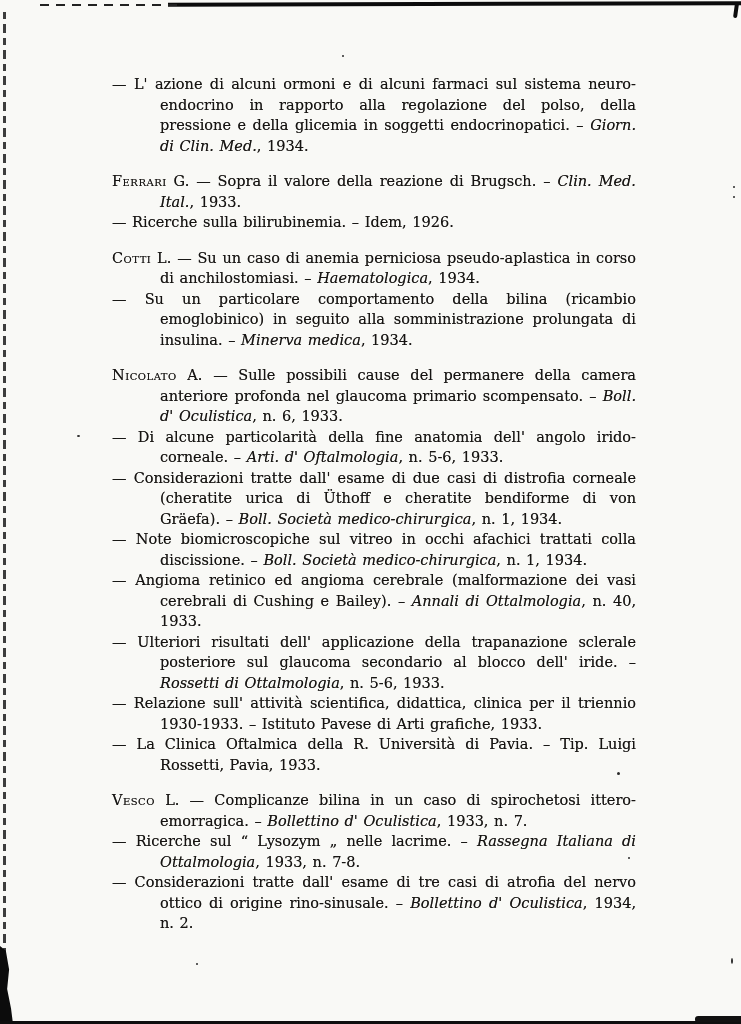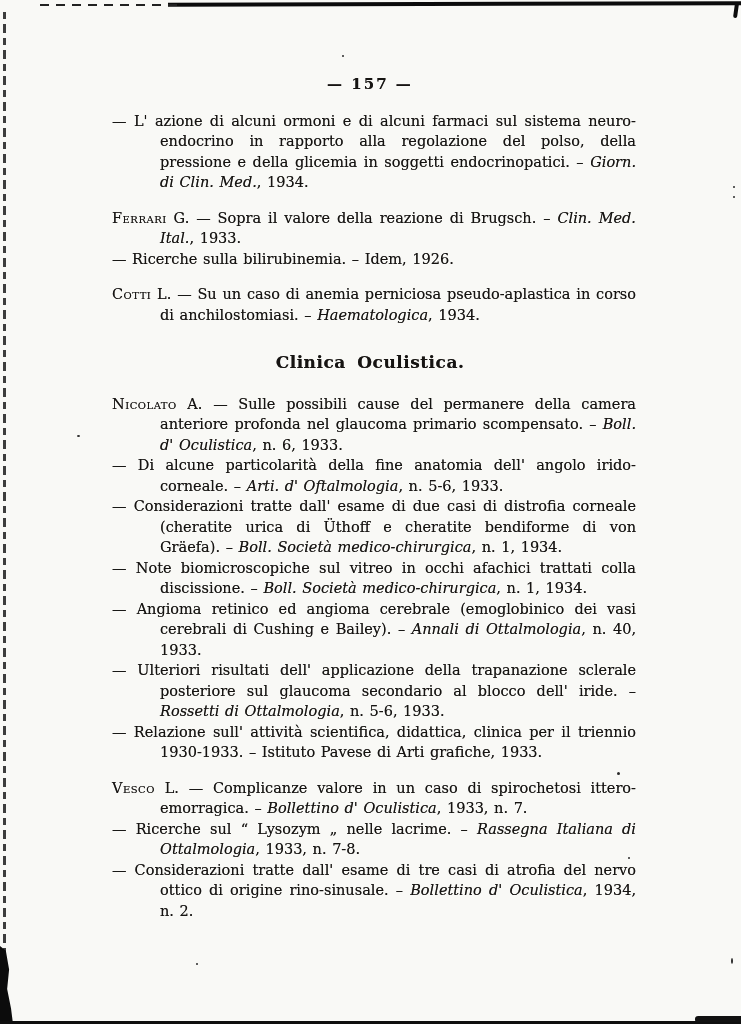--- a/index.html
+++ b/index.html
@@ -93,47 +93,47 @@
   <div class="speck s2"></div>
   <div class="speck s3"></div>
   <div class="speck s4"></div>
   <div class="speck s5"></div>
   <div class="speck s6"></div>
   <div class="speck s7"></div>
   <div class="speck s8"></div>
 
   <div class="text-block">
 
-    <p class="page-number">— 157 —</p>
 
     <div class="group">
       <p class="entry"><span>— L' azione di alcuni ormoni e di alcuni farmaci sul sistema neuro-endocrino in rapporto alla regolazione del polso, della pressione e della glicemia in soggetti endocrinopatici. – </span><i>Giorn. di Clin. Med.</i><span>, 1934.</span></p>
     </div>
 
     <div class="group">
       <p class="entry"><span class="sc">Ferrari</span><span> G. — Sopra il valore della reazione di Brugsch. – </span><i>Clin. Med. Ital.</i><span>, 1933.</span></p>
       <p class="entry"><span>— Ricerche sulla bilirubinemia. – Idem, 1926.</span></p>
     </div>
 
     <div class="group">
       <p class="entry"><span class="sc">Cotti</span><span> L. — Su un caso di anemia perniciosa pseudo-aplastica in corso di anchilostomiasi. – </span><i>Haematologica</i><span>, 1934.</span></p>
+      <p class="entry"><span>— Su un particolare comportamento della bilina (ricambio emoglobinico) in seguito alla somministrazione prolungata di insulina. – </span><i>Minerva medica</i><span>, 1934.</span></p>
     </div>
 
-    <h2 class="section-heading">Clinica Oculistica.</h2>
 
     <div class="group">
       <p class="entry"><span class="sc">Nicolato</span><span> A. — Sulle possibili cause del permanere della camera anteriore profonda nel glaucoma primario scompensato. – </span><i>Boll. d' Oculistica</i><span>, n. 6, 1933.</span></p>
       <p class="entry"><span>— Di alcune particolarità della fine anatomia dell' angolo irido-corneale. – </span><i>Arti. d' Oftalmologia</i><span>, n. 5-6, 1933.</span></p>
       <p class="entry"><span>— Considerazioni tratte dall' esame di due casi di distrofia corneale (cheratite urica di Üthoff e cheratite bendiforme di von Gräefa). – </span><i>Boll. Società medico-chirurgica</i><span>, n. 1, 1934.</span></p>
       <p class="entry"><span>— Note biomicroscopiche sul vitreo in occhi afachici trattati colla discissione. – </span><i>Boll. Società medico-chirurgica</i><span>, n. 1, 1934.</span></p>
-      <p class="entry"><span>— Angioma retinico ed angioma cerebrale (emoglobinico dei vasi cerebrali di Cushing e Bailey). – </span><i>Annali di Ottalmologia</i><span>, n. 40, 1933.</span></p>
+      <p class="entry"><span>— Angioma retinico ed angioma cerebrale (malformazione dei vasi cerebrali di Cushing e Bailey). – </span><i>Annali di Ottalmologia</i><span>, n. 40, 1933.</span></p>
       <p class="entry"><span>— Ulteriori risultati dell' applicazione della trapanazione sclerale posteriore sul glaucoma secondario al blocco dell' iride. – </span><i>Rossetti di Ottalmologia</i><span>, n. 5-6, 1933.</span></p>
       <p class="entry"><span>— Relazione sull' attività scientifica, didattica, clinica per il triennio 1930-1933. – Istituto Pavese di Arti grafiche, 1933.</span></p>
+      <p class="entry"><span>— La Clinica Oftalmica della R. Università di Pavia. – Tip. Luigi Rossetti, Pavia, 1933.</span></p>
     </div>
 
     <div class="group">
-      <p class="entry"><span class="sc">Vesco</span><span> L. — Complicanze valore in un caso di spirochetosi ittero-emorragica. – </span><i>Bollettino d' Oculistica</i><span>, 1933, n. 7.</span></p>
+      <p class="entry"><span class="sc">Vesco</span><span> L. — Complicanze bilina in un caso di spirochetosi ittero-emorragica. – </span><i>Bollettino d' Oculistica</i><span>, 1933, n. 7.</span></p>
       <p class="entry"><span>— Ricerche sul “ Lysozym „ nelle lacrime. – </span><i>Rassegna Italiana di Ottalmologia</i><span>, 1933, n. 7-8.</span></p>
       <p class="entry"><span>— Considerazioni tratte dall' esame di tre casi di atrofia del nervo ottico di origine rino-sinusale. – </span><i>Bollettino d' Oculistica</i><span>, 1934, n. 2.</span></p>
     </div>
 
   </div>
 </div>
 
 </body></html>

